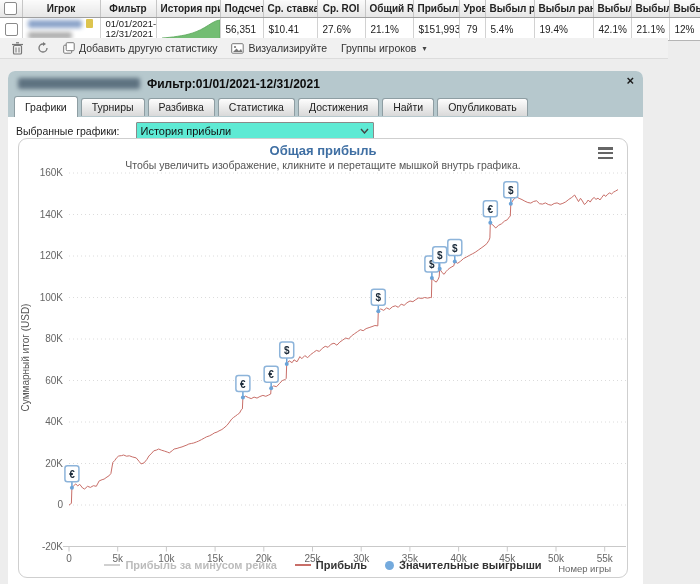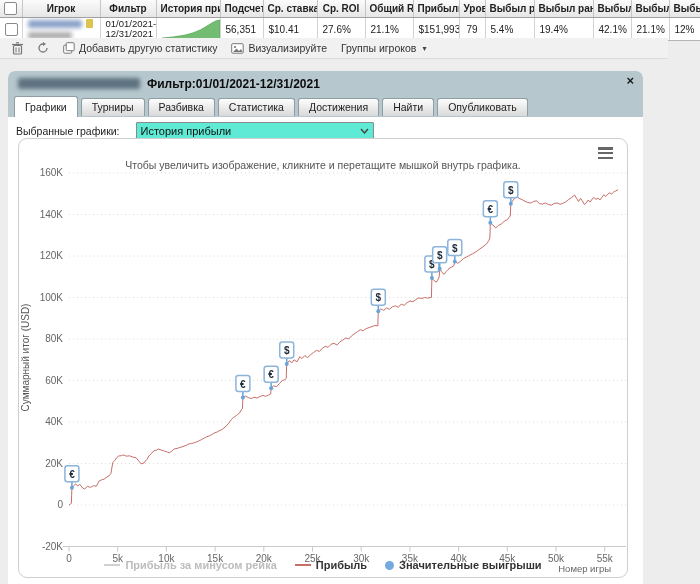--- a/index.html
+++ b/index.html
@@ -286,20 +286,21 @@
             <line x1="471.34150000000005" x2="471.34150000000005" y1="83.80000000000001" y2="77.80000000000001" stroke="#6aa3d8" stroke-width="1.5"></line>
             <circle cx="471.34150000000005" cy="83.80000000000001" r="2" fill="#6aa3d8"></circle>
             <rect x="464.34150000000005" y="61.80000000000001" width="14" height="16" rx="2.5" fill="#fff" stroke="#8db4da" stroke-width="1.5"></rect>
             <text x="471.34150000000005" y="73.80000000000001" text-anchor="middle" fill="#1c2b3a" font-size="10" font-weight="bold">€</text>
             <line x1="491.79970000000003" x2="491.79970000000003" y1="64.70999999999998" y2="58.70999999999998" stroke="#6aa3d8" stroke-width="1.5"></line>
             <circle cx="491.79970000000003" cy="64.70999999999998" r="2" fill="#6aa3d8"></circle>
             <rect x="484.79970000000003" y="42.70999999999998" width="14" height="16" rx="2.5" fill="#fff" stroke="#8db4da" stroke-width="1.5"></rect>
             <text x="491.79970000000003" y="54.70999999999998" text-anchor="middle" fill="#1c2b3a" font-size="10" font-weight="bold">$</text>
           </g>
       </svg>
+      <div class="chart-title">Общая прибыль</div>
       <div class="chart-subtitle">Чтобы увеличить изображение, кликните и перетащите мышкой внутрь графика.</div>
       <div class="burger">
           <i></i>
           <i></i>
           <i></i>
         </div>
       <div class="y-title">Суммарный итог (USD)</div>
       <div class="x-title">Номер игры</div>
       <div class="legend">
         <span class="item muted">

